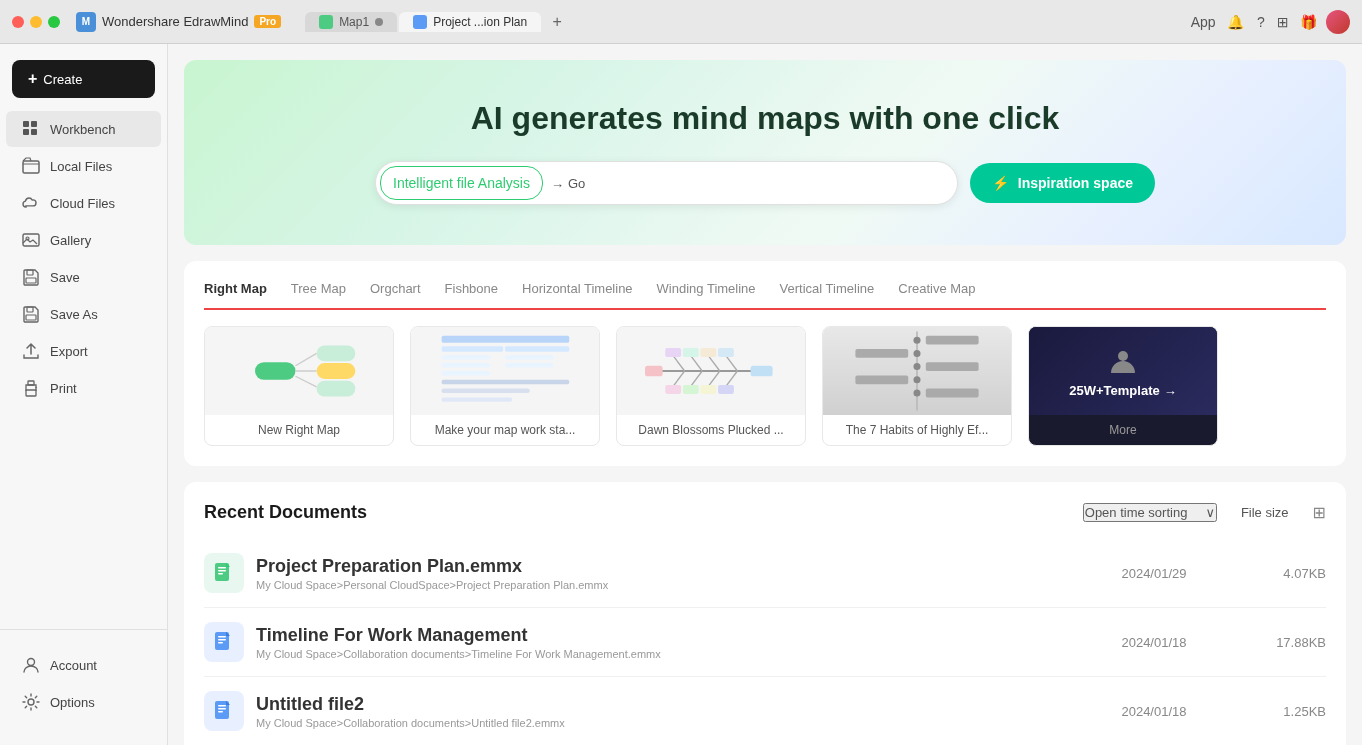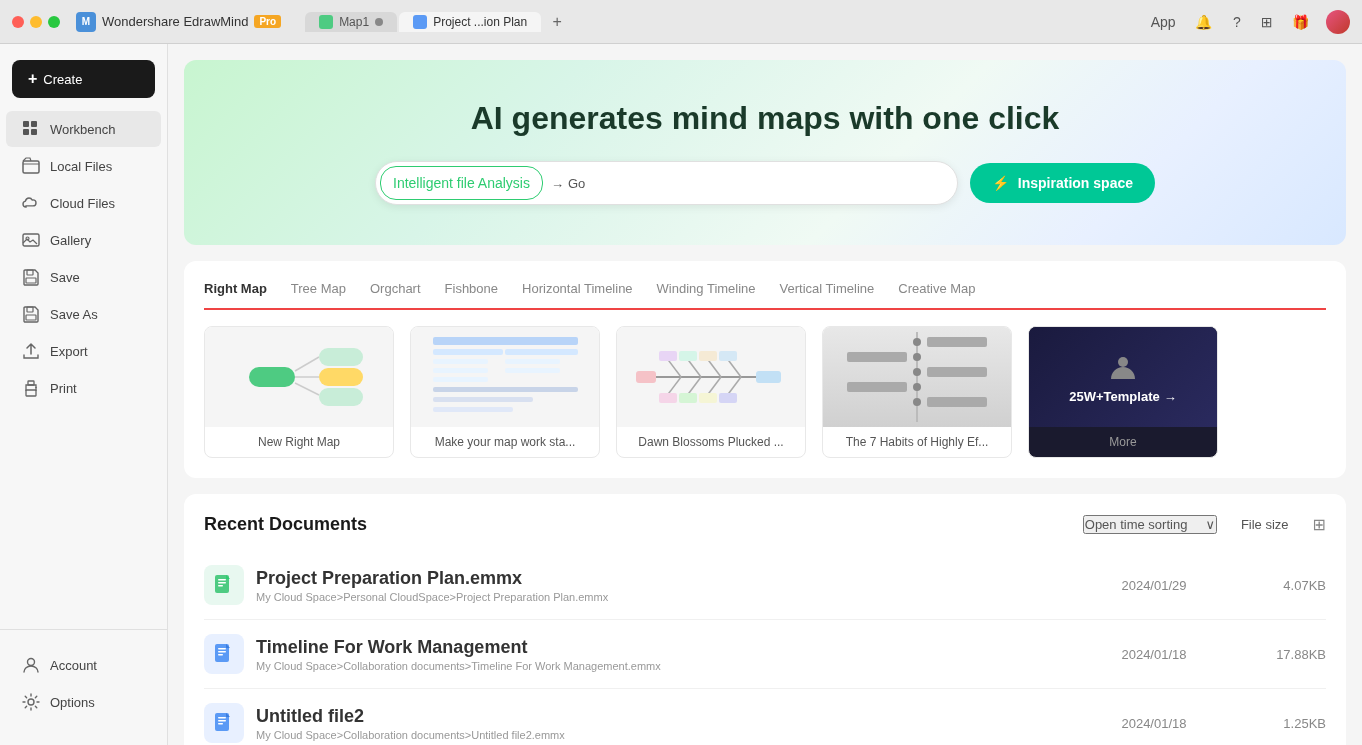--- a/index.html
+++ b/index.html
@@ -24,21 +24,21 @@
     .app-logo { display: flex; align-items: center; gap: 6px; margin-right: 16px; }
     .app-logo-icon { width: 20px; height: 20px; background: #4a90d9; border-radius: 4px; display: flex; align-items: center; justify-content: center; font-size: 10px; color: white; font-weight: bold; }
     .app-name { font-size: 13px; font-weight: 500; color: #333; }
     .pro-badge { background: #f5a623; color: white; font-size: 10px; font-weight: bold; padding: 1px 5px; border-radius: 3px; }
     .tab { display: flex; align-items: center; gap: 6px; padding: 6px 14px; background: #d8d8d8; border-radius: 6px 6px 0 0; font-size: 12px; color: #555; margin-right: 2px; height: 20px; }
     .tab.active { background: #f5f5f5; color: #333; }
     .tab-dot { width: 8px; height: 8px; border-radius: 50%; background: #888; }
     .tab-dot.modified { background: #888; }
     .tab-icon { width: 16px; height: 16px; border-radius: 3px; }
     .tab-add { width: 28px; height: 28px; border-radius: 50%; display: flex; align-items: center; justify-content: center; font-size: 16px; color: #666; cursor: pointer; }
-    .titlebar-right { display: flex; gap: 12px; margin-left: auto; }
+    .titlebar-right { display: flex; gap: 4px; margin-left: auto; }
     .avatar { width: 24px; height: 24px; border-radius: 50%; background: linear-gradient(135deg, #e75480, #c0392b); }
 
     
     .app-container { display: flex; height: 701px; background: #fff; }
 
     
     .sidebar { width: 168px; background: #f7f7f7; border-right: 1px solid #e0e0e0; display: flex; flex-direction: column; padding: 8px 0; flex-shrink: 0; }
     .create-btn { margin: 8px 12px 12px; background: #1a1a1a; color: white; border: none; border-radius: 8px; padding: 10px 16px; font-size: 13px; font-weight: 500; cursor: pointer; display: flex; align-items: center; gap: 6px; }
     .create-btn-plus { font-size: 16px; font-weight: bold; }
     .sidebar-nav { flex: 1; }
@@ -68,21 +68,21 @@
     .go-btn { display: flex; align-items: center; gap: 4px; background: transparent; border: none; color: #555; font-size: 13px; cursor: pointer; padding: 4px 8px; white-space: nowrap; }
     .inspiration-btn { background: #00c896; color: white; border: none; border-radius: 24px; padding: 12px 22px; font-size: 14px; font-weight: 600; cursor: pointer; display: flex; align-items: center; gap: 8px; white-space: nowrap; }
 
     
     .map-section { background: white; margin: 0 16px 16px; border-radius: 12px; padding: 20px; }
     .map-tabs { display: flex; gap: 24px; border-bottom: 2px solid #ef4444; padding-bottom: 12px; margin-bottom: 16px; overflow-x: auto; }
     .map-tab { font-size: 13px; color: #888; cursor: pointer; white-space: nowrap; padding-bottom: 12px; margin-bottom: -14px; }
     .map-tab.active { color: #333; font-weight: 600; border-bottom: 2px solid #333; }
     .map-cards { display: flex; gap: 16px; }
     .map-card { border: 1px solid #e8e8e8; border-radius: 8px; overflow: hidden; cursor: pointer; width: 190px; flex-shrink: 0; }
-    .map-card-img { width: 100%; height: 100px; background: #f5f5f5; display: flex; align-items: center; justify-content: center; position: relative; overflow: hidden; }
+    .map-card-img { width: 100%; height: 88px; background: #f5f5f5; display: flex; align-items: center; justify-content: center; position: relative; overflow: hidden; }
     .map-card-label { font-size: 12px; color: #555; padding: 8px 10px; text-align: center; }
     .more-card { background: #1a1a2e; }
     .more-card .map-card-img { background: linear-gradient(135deg, #1a1a3e, #2a2a5e); }
     .more-card .map-card-label { color: #ccc; }
 
     
     .recent-section { background: white; margin: 0 16px 16px; border-radius: 12px; padding: 20px; }
     .recent-header { display: flex; align-items: center; justify-content: space-between; margin-bottom: 16px; }
     .recent-title { font-size: 18px; font-weight: 700; color: #1a1a1a; }
     .recent-controls { display: flex; align-items: center; gap: 24px; }

